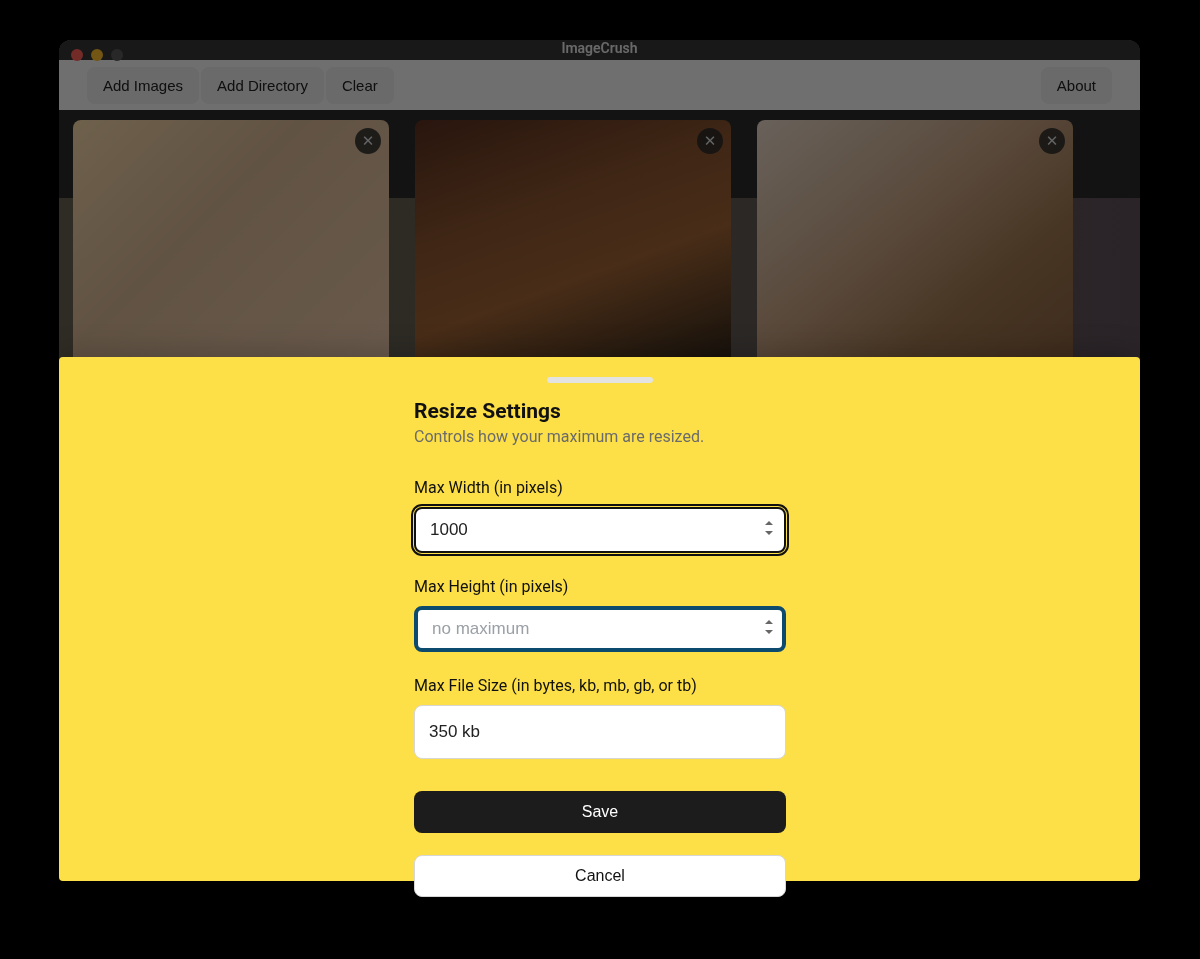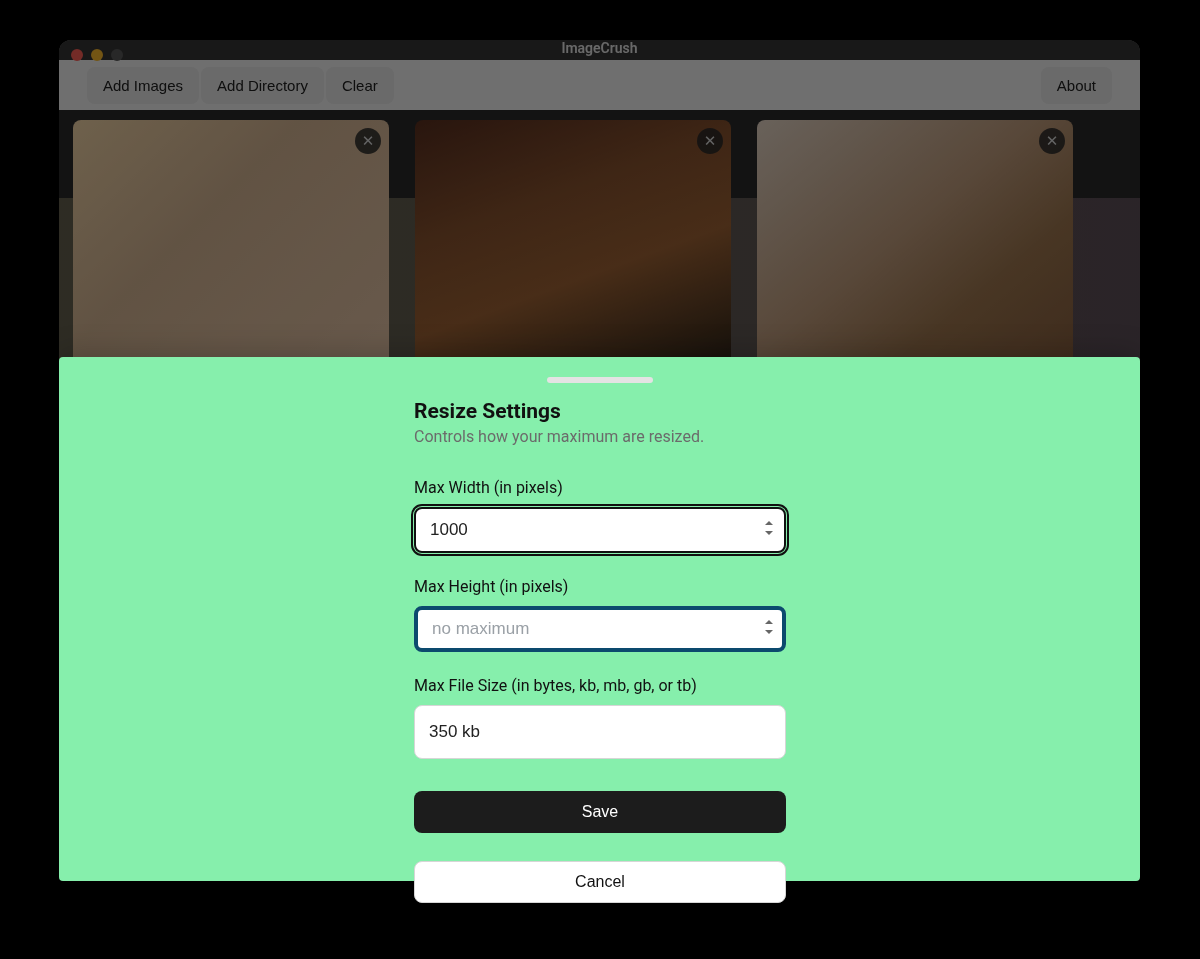--- a/index.html
+++ b/index.html
@@ -119,21 +119,21 @@
       inset: 0;
       background: rgba(0,0,0,0.55);
       pointer-events: none;
     }
     .modal-sheet {
       position: absolute;
       left: 59px;
       top: 357px;
       width: 1081px;
       height: 524px;
-      background: #86efac;
+      background: #fde047;
       border-radius: 4px;
       padding: 20px 0 30px 0;
       box-shadow: 0 -4px 30px rgba(0,0,0,0.2);
     }
     .drag-handle {
       width: 106px;
       height: 6px;
       background: #e3e3e3;
       border-radius: 3px;
       margin: 0 auto 16px auto;
@@ -202,21 +202,21 @@
     }
     .btn-row {
       margin-top: 32px;
     }
     .btn {
       width: 100%;
       height: 42px;
       border-radius: 8px;
       font-size: 16px;
       cursor: pointer;
-      margin-bottom: 28px;
+      margin-bottom: 22px;
       border: none;
     }
     .btn-primary {
       background: #1c1c1c;
       color: #fff;
     }
     .btn-secondary {
       background: #fff;
       color: #111;
       border: 1px solid #d6d6d6;

